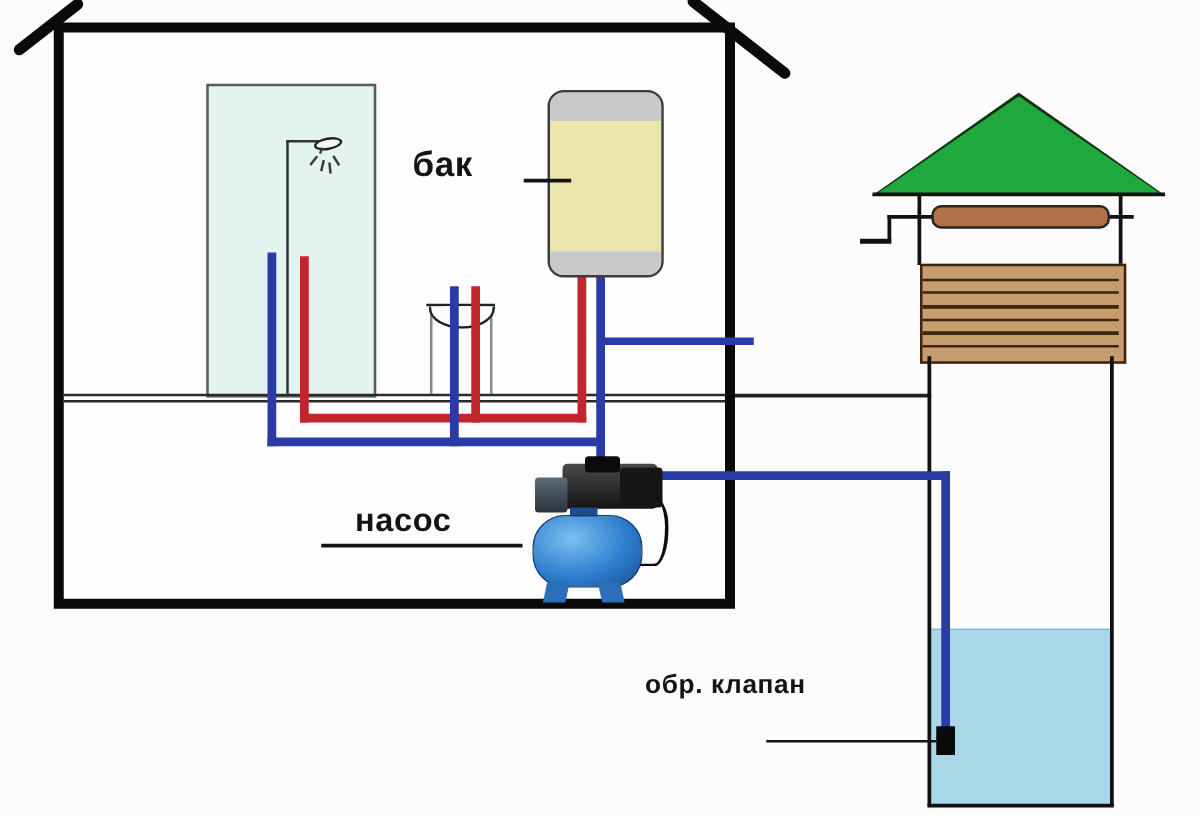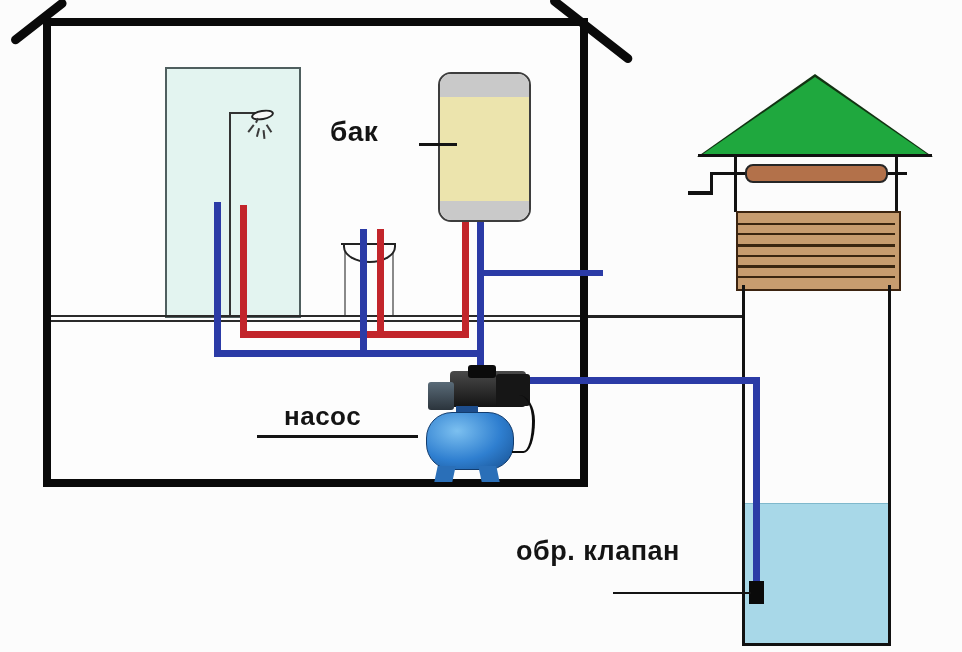--- a/index.html
+++ b/index.html
@@ -88,21 +88,21 @@
   #crank-v{left:710px;top:172px;width:3px;height:22px;background:#111;z-index:1;}
   #crank-h{left:688px;top:191px;width:25px;height:4px;background:#111;z-index:1;}
   #rings{left:736px;top:211px;width:161px;height:76px;background:#c79c6f;border:2px solid #3c2410;z-index:1;}
   .ring-line{position:absolute;left:0;width:157px;background:#3a2510;}
   #wall-l{left:742px;top:285px;width:3px;height:360px;background:#111;z-index:1;}
   #wall-r{left:888px;top:285px;width:3px;height:360px;background:#111;z-index:1;}
   #well-bottom{left:742px;top:643px;width:149px;height:3px;background:#111;z-index:1;}
   #water{left:745px;top:503px;width:143px;height:140px;background:#a8d8e8;border-top:1px solid #7fb8cc;z-index:1;}
   #check-valve{left:749px;top:581px;width:15px;height:23px;background:#0a0a0a;z-index:4;}
   #valve-pointer{left:613px;top:592px;width:138px;height:2px;background:#141414;z-index:6;}
-  #valve-label{left:516px;top:536px;font-size:27px;}
+  #valve-label{left:516px;top:536px;font-size:21px;}
 </style>
 </head>
 <body>
 
 <div id="canvas">
 
   <div class="abs" id="house"></div>
   <div class="abs" id="roof-left"></div>
   <div class="abs" id="roof-right"></div>
   <div class="abs" id="floor-1"></div>

